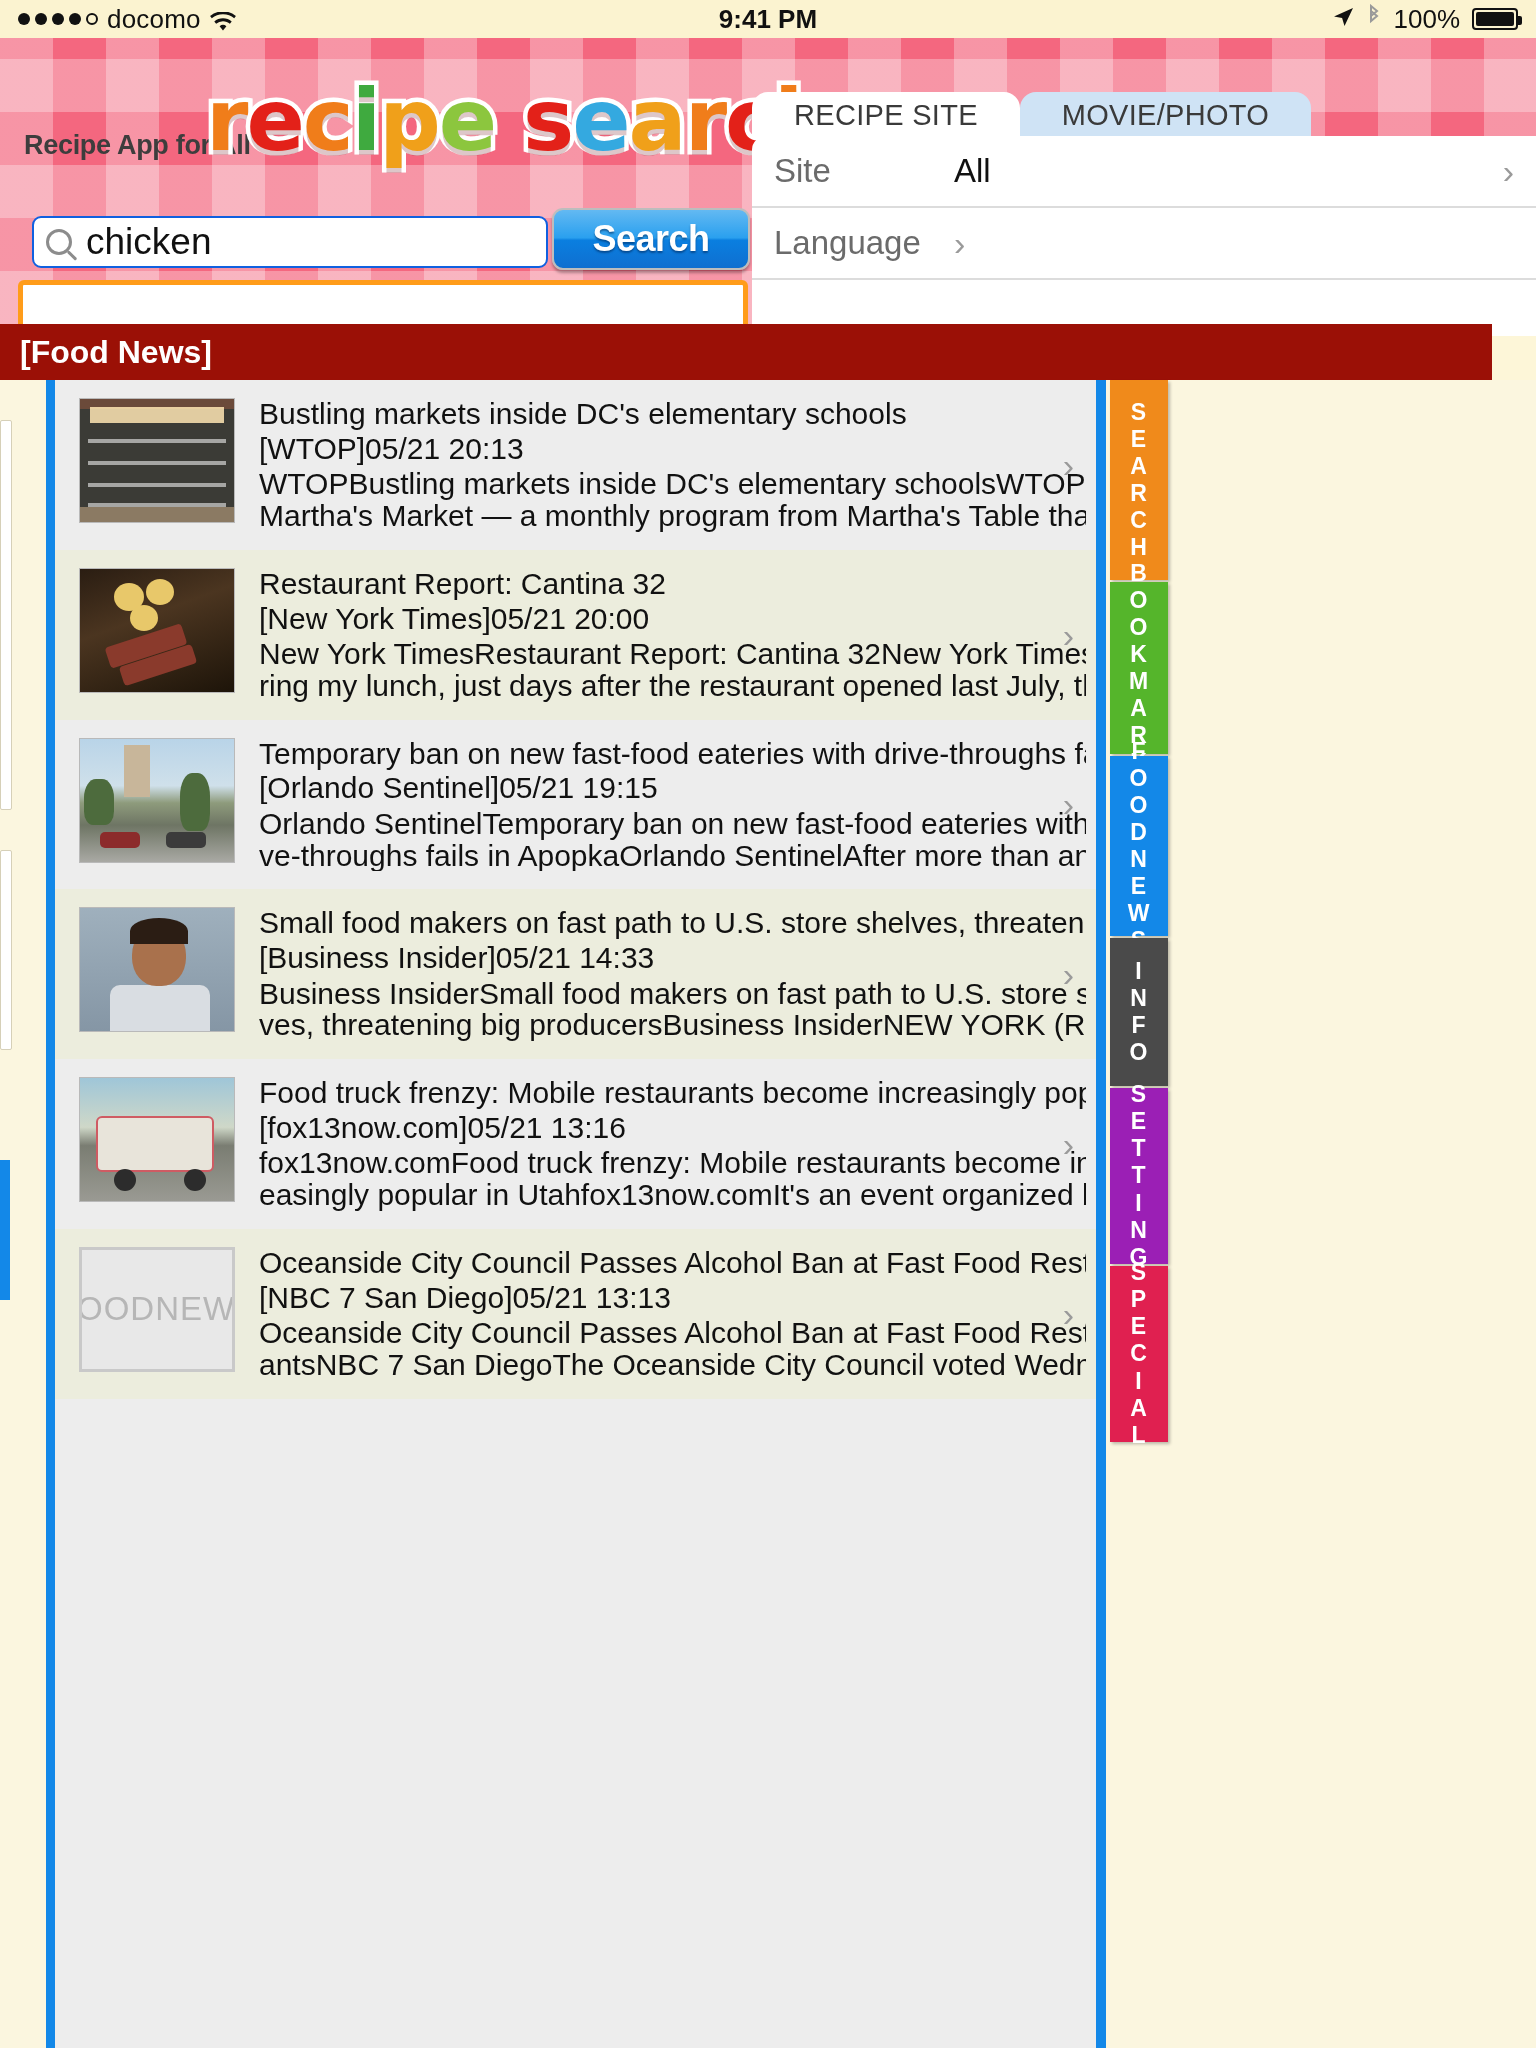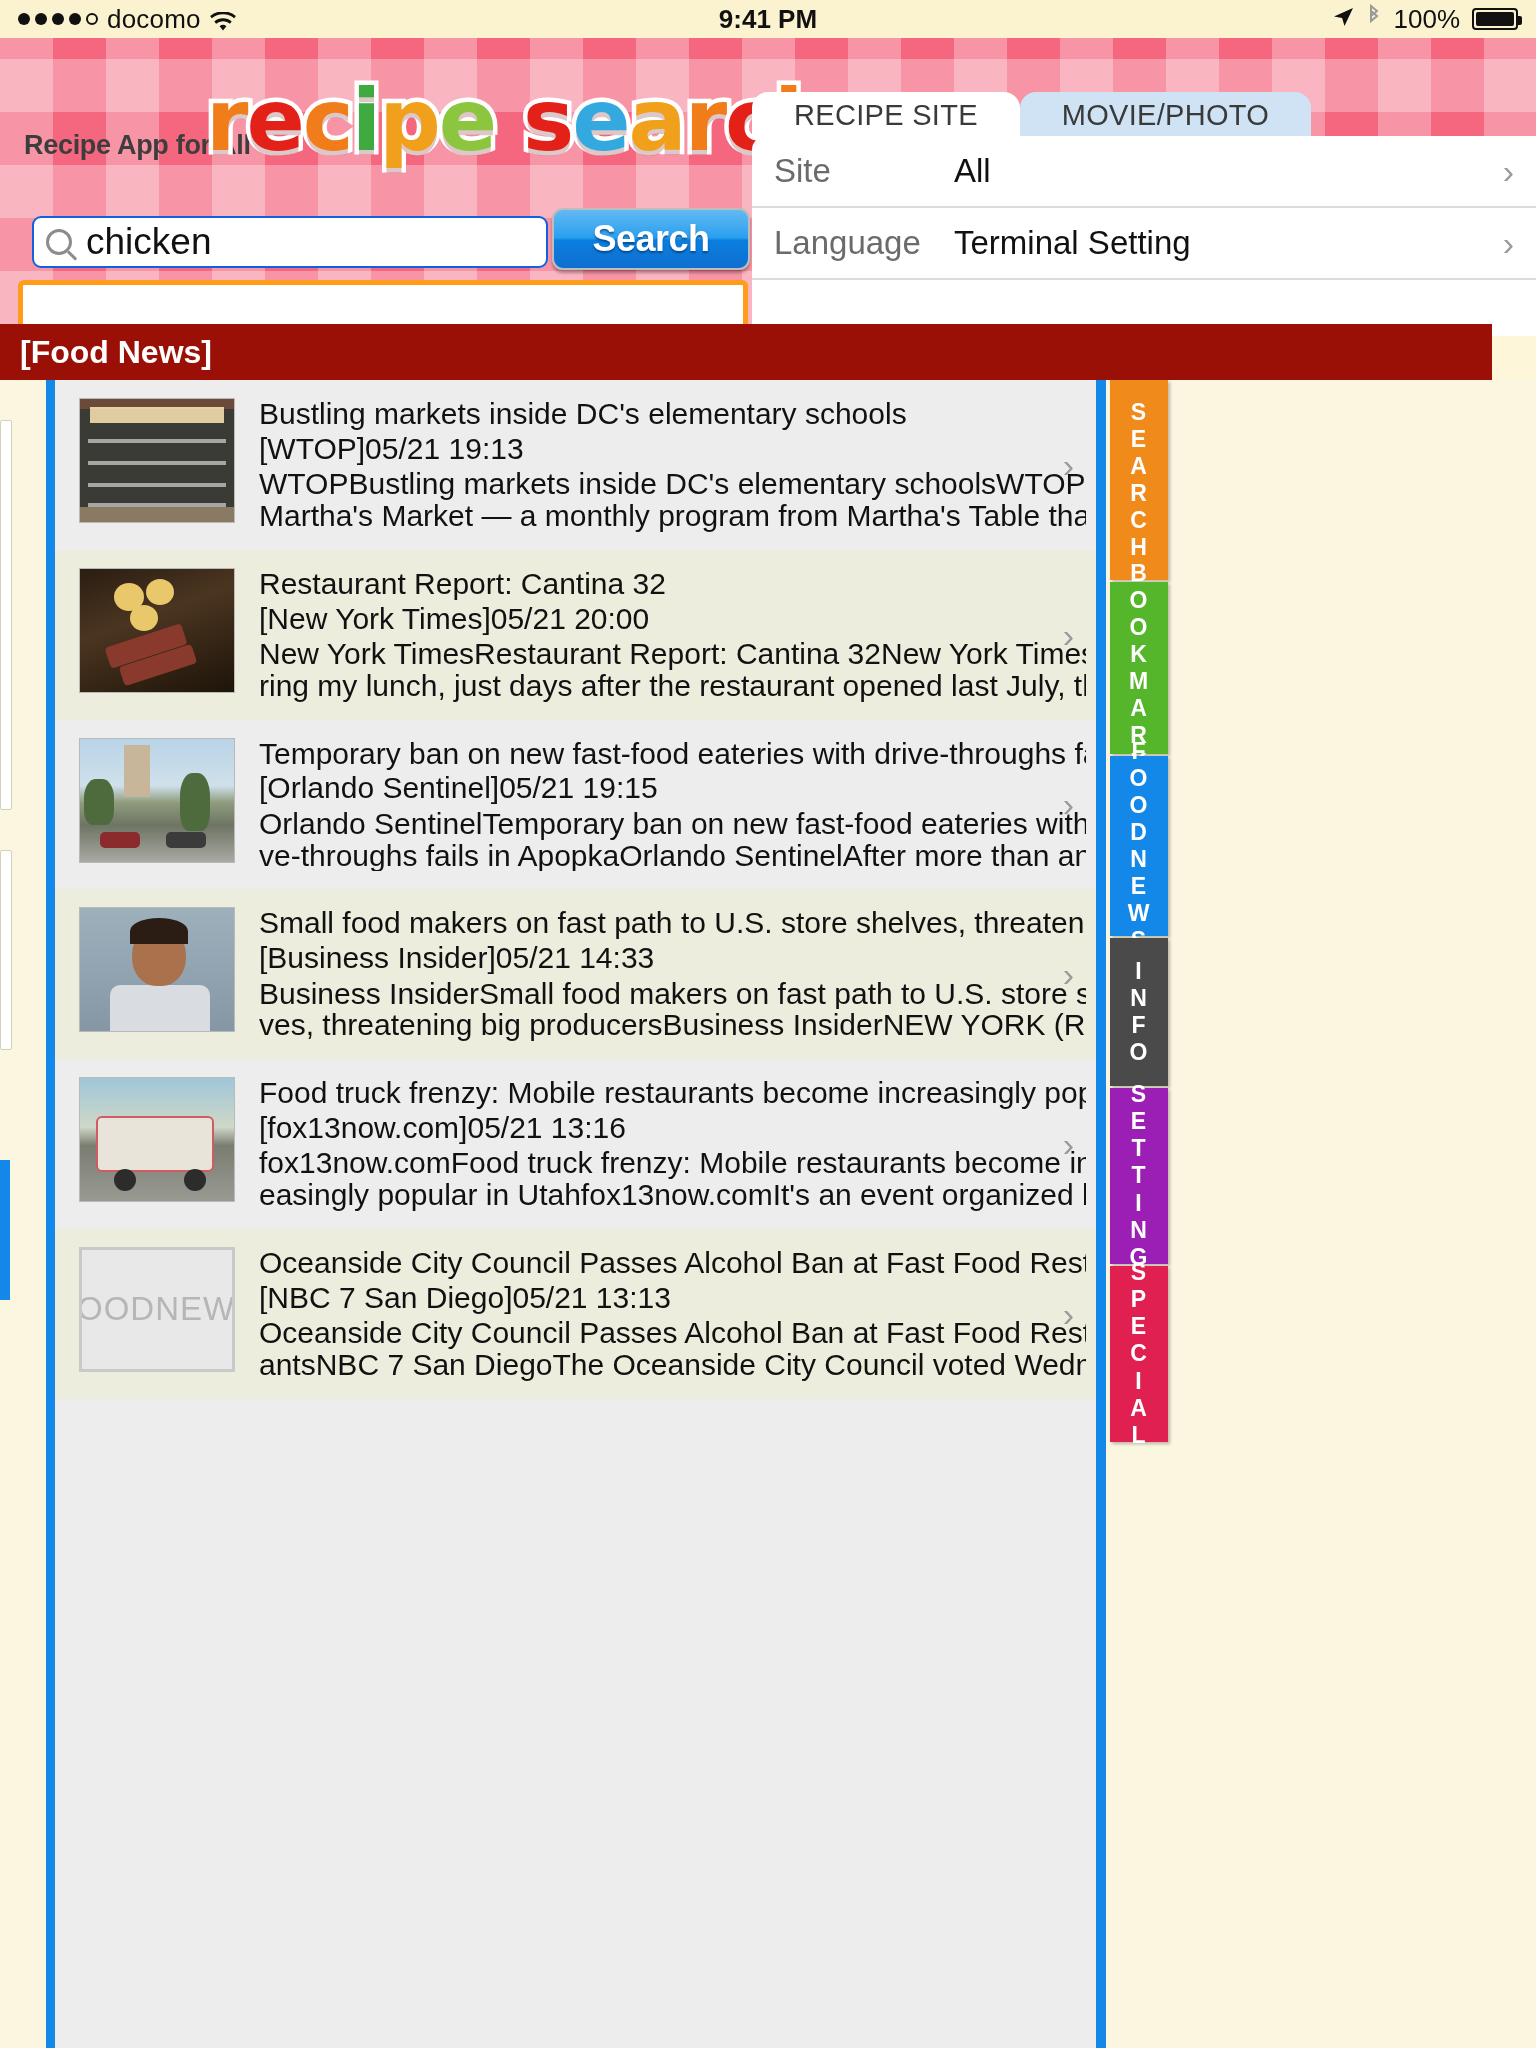--- a/index.html
+++ b/index.html
@@ -247,21 +247,20 @@
       <div class="tab inactive">MOVIE/PHOTO</div>
     </div>
     <div class="panel">
       <div class="srow">
         <div class="lbl">Site</div>
         <div class="val">All</div>
         <div class="chev">›</div>
       </div>
       <div class="srow">
         <div class="lbl">Language</div>
-        <div class="val">Terminal Setting</div>
         <div class="chev">›</div>
       </div>
     </div>
   </div>
 </div>
 
 <div class="fnbar">
   <span>[Food News]</span>
 </div>
 
@@ -277,21 +276,21 @@
         <div class="newsitem alt">
           <div class="thumb t-market">
             <div class="hd"></div>
             <div class="ln" style="top:40px"></div>
             <div class="ln" style="top:62px"></div>
             <div class="ln" style="top:84px"></div>
             <div class="ln" style="top:104px"></div>
           </div>
           <div class="ntext">
             <div class="ntitle">Bustling markets inside DC's elementary schools</div>
-            <div class="nsrc">[WTOP]05/21 19:13</div>
+            <div class="nsrc">[WTOP]05/21 20:13</div>
             <div class="ndesc">
               <div>WTOPBustling markets inside DC's elementary schoolsWTOPIt's</div>
               <div>Martha's Market — a monthly program from Martha's Table that b</div>
             </div>
           </div>
           <div class="rowchev">›</div>
         </div>
         <div class="newsitem alt2">
           <div class="thumb t-steak">
             <div class="p" style="left:34px;top:14px;width:30px;height:28px"></div>

